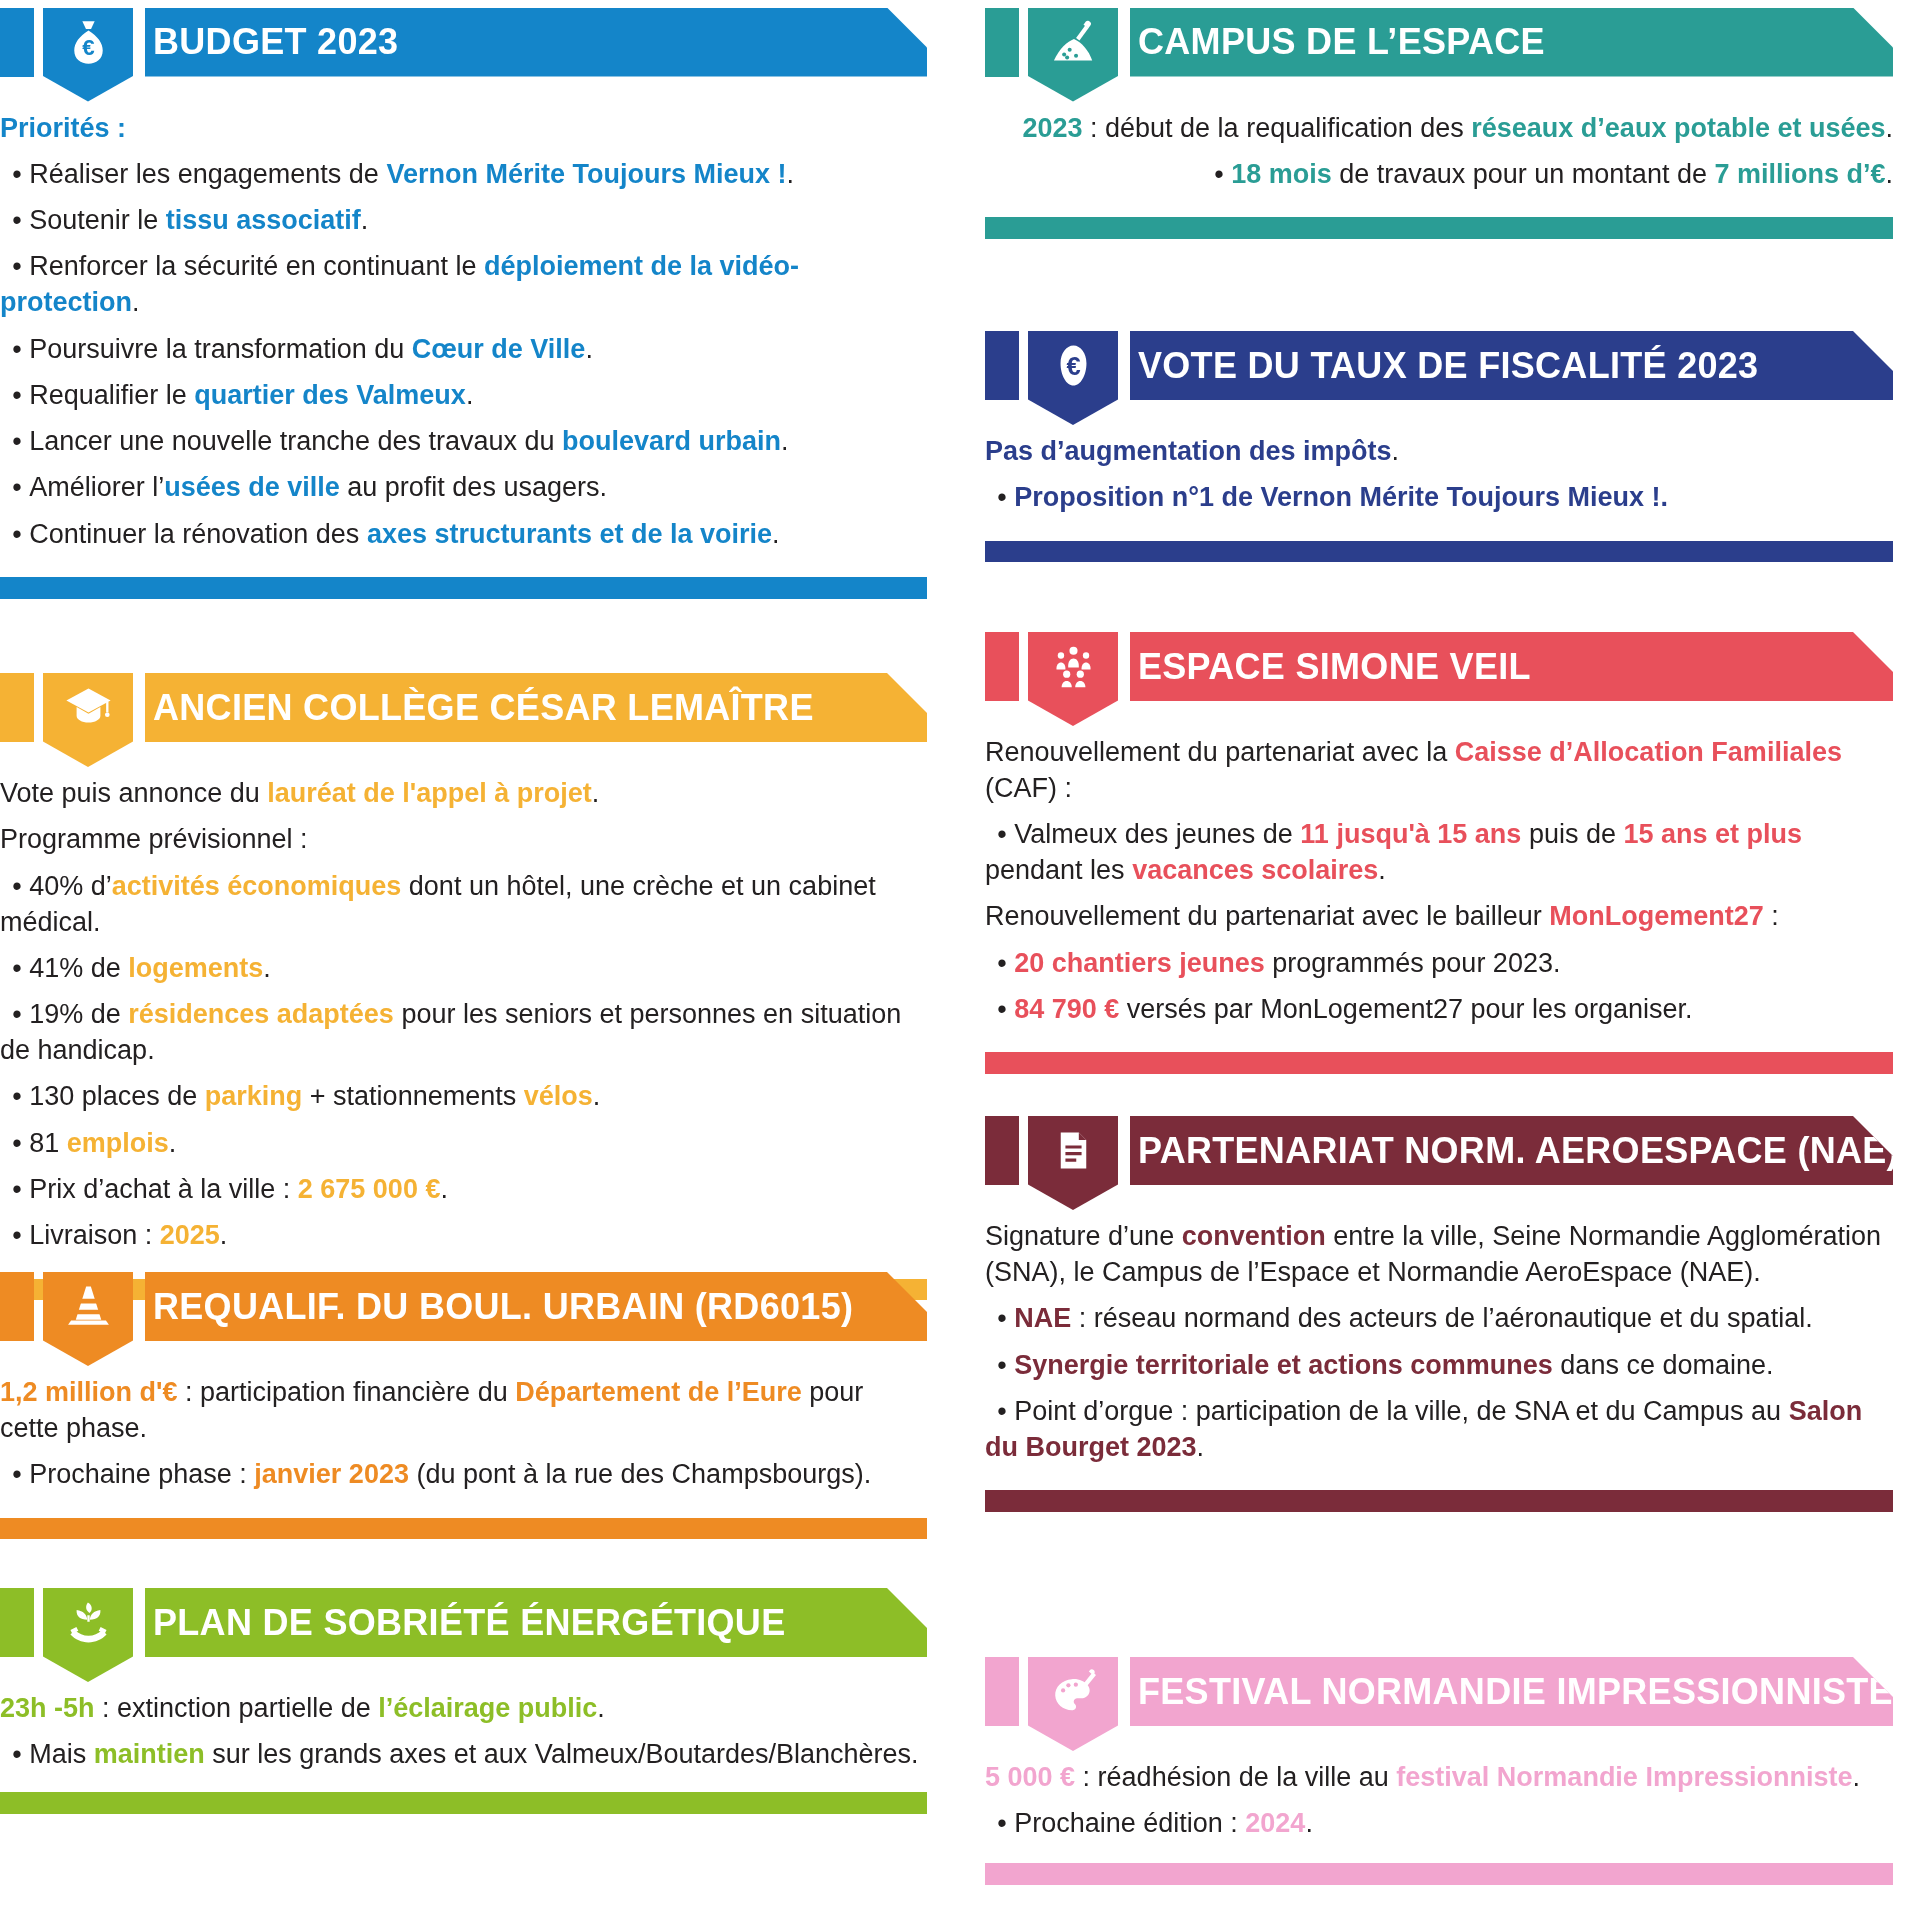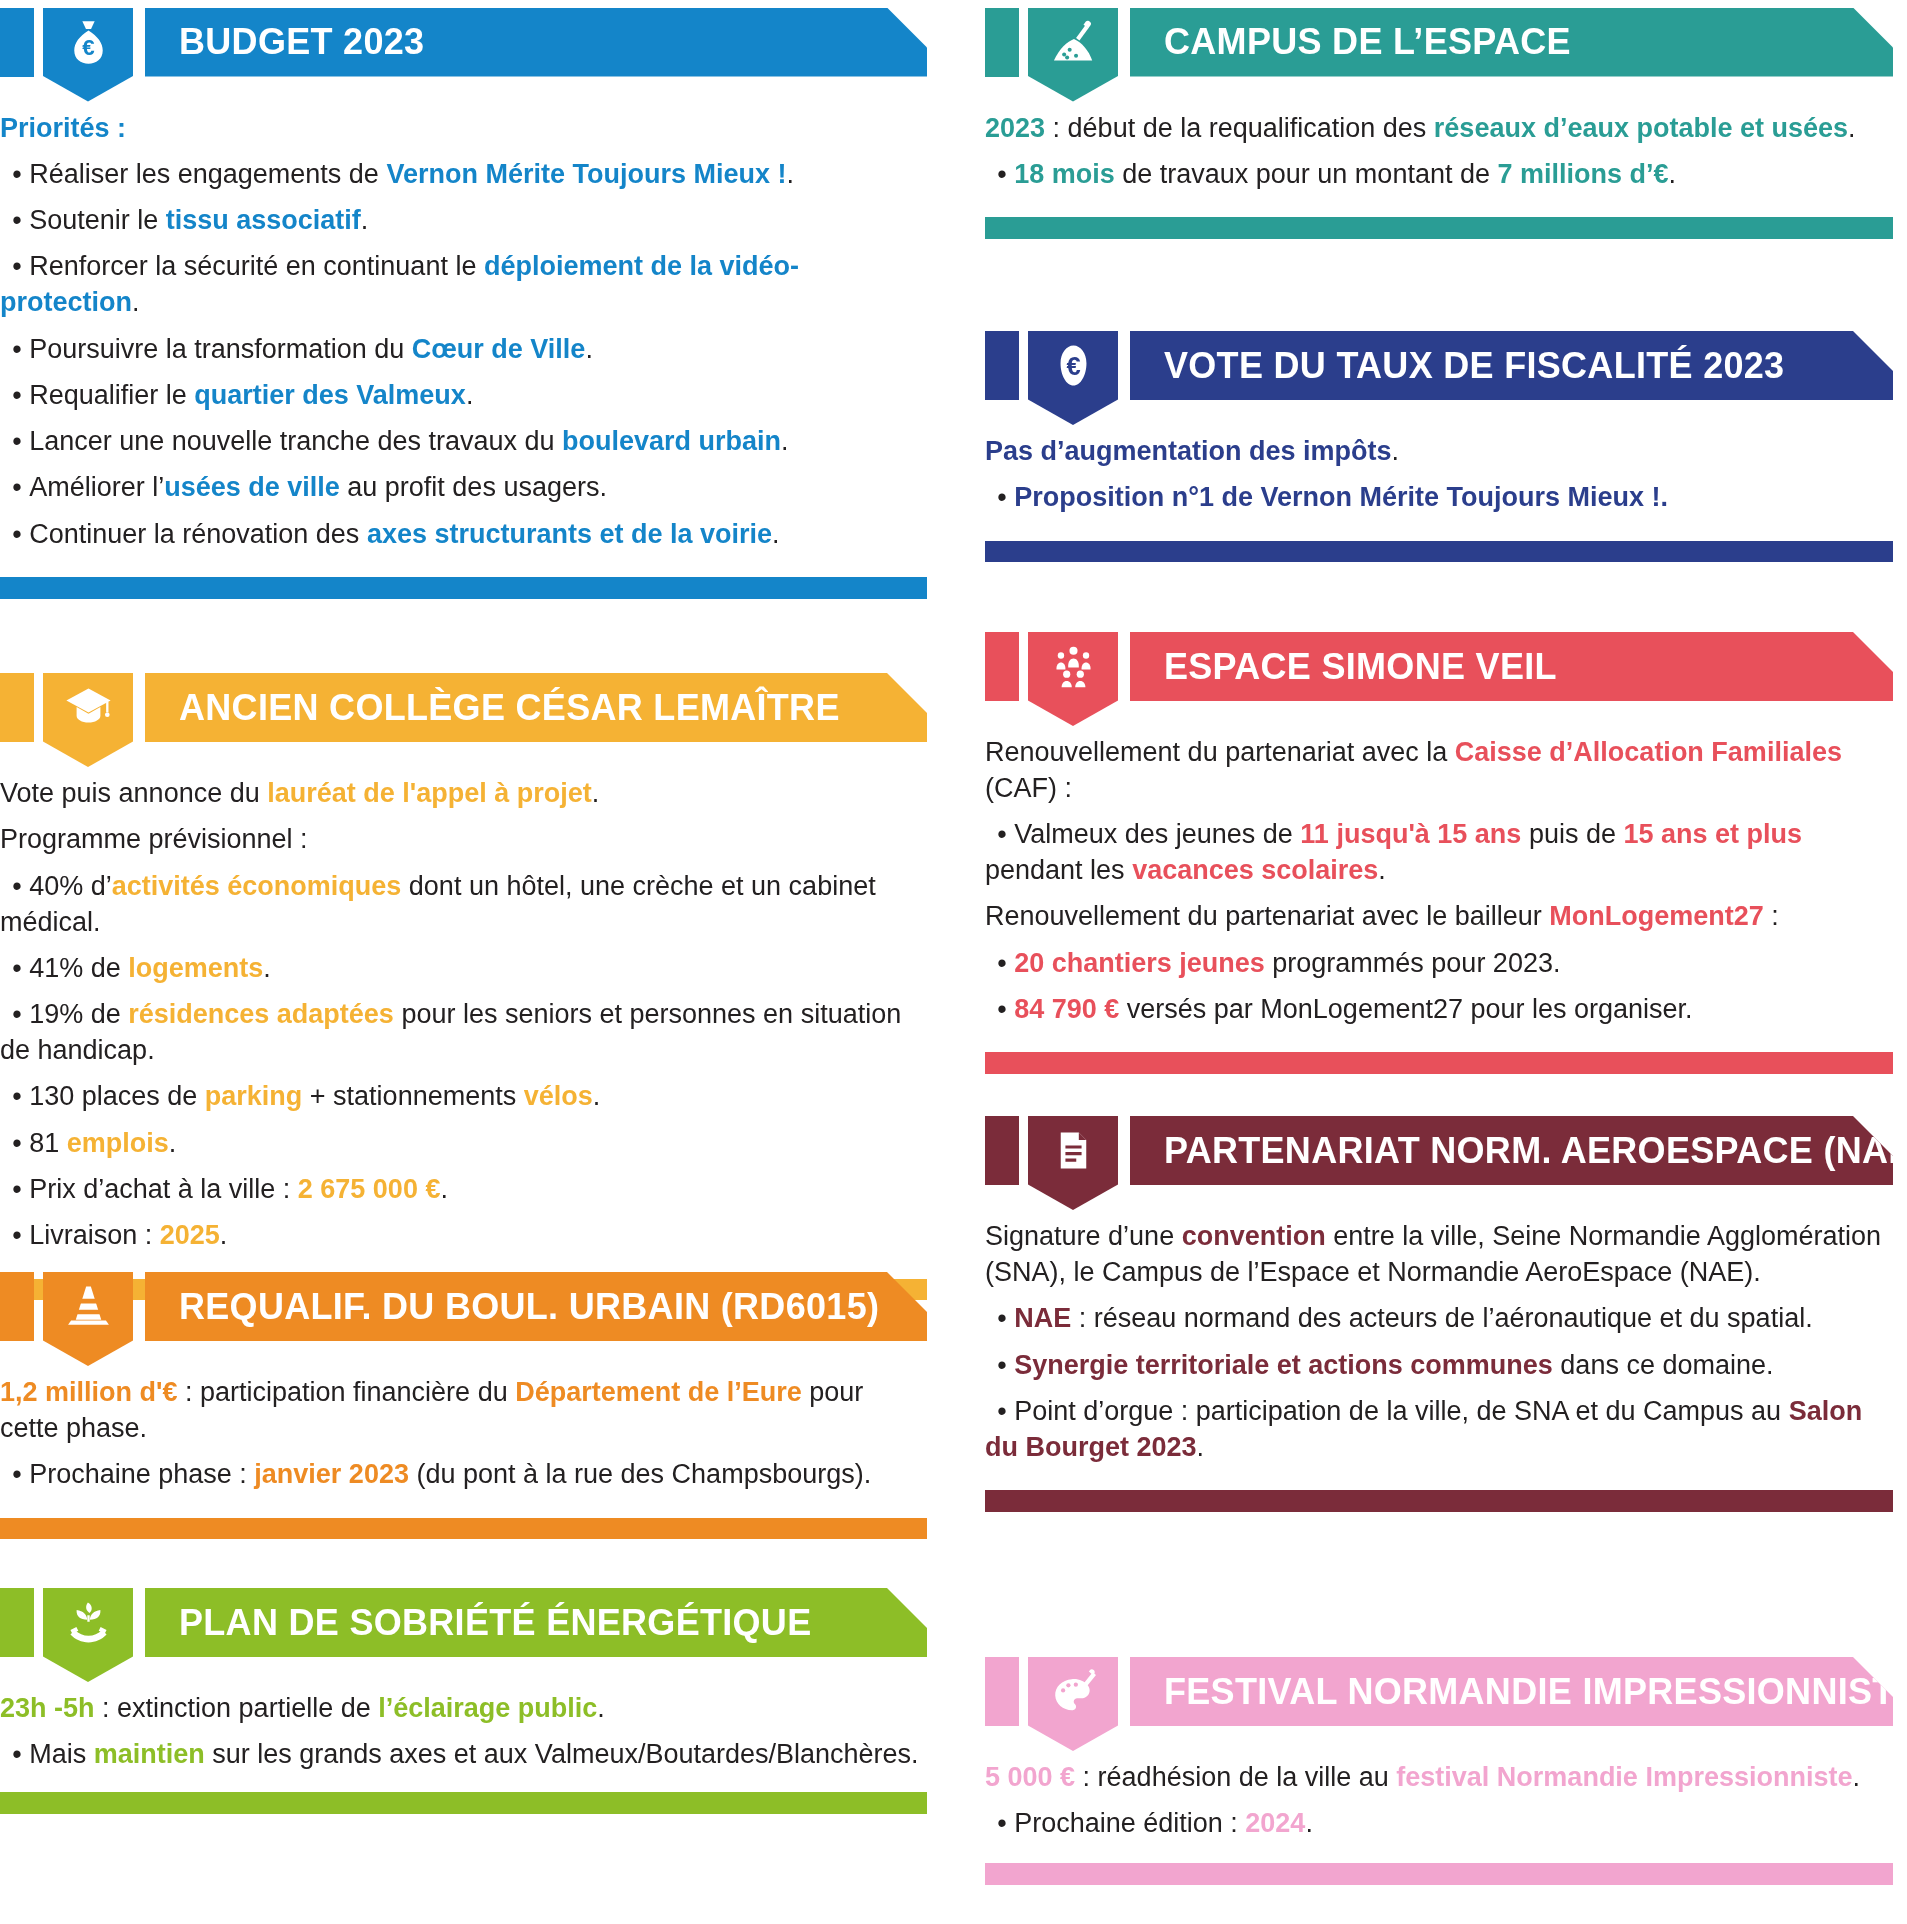--- a/index.html
+++ b/index.html
@@ -5,33 +5,33 @@
   html,body{margin:0;padding:0;background:#fff;}
   .page{position:relative;width:1908px;height:1925px;background:#ffffff;overflow:hidden;
         font-family:"Liberation Sans",sans-serif;}
   .column{position:absolute;top:0;height:1925px;}
   #col-left{left:0;width:927px;}
   #col-right{left:985px;width:908px;}
   .section{position:absolute;left:0;width:100%;}
   
   #col-left  .sec1{top:7.5px;}   #col-left  .sec2{top:673px;}
   #col-left  .sec3{top:1272px;}#col-left  .sec4{top:1588px;}
-  #col-right .sec1{top:7.5px;}   #col-right .sec2{top:331px;}
+  #col-right .sec1{top:7.5px;text-align:right;}   #col-right .sec2{top:331px;}
   #col-right .sec3{top:632px;} #col-right .sec4{top:1116px;}
   #col-right .sec5{top:1657px;}
   
   .banner-row{position:relative;height:69px;}
   .edge-block{position:absolute;left:0;top:0;width:34px;height:69px;background:var(--c);}
   .pentagon{position:absolute;left:43px;top:0;width:90px;height:94px;background:var(--c);
             clip-path:polygon(0 0,100% 0,100% 73%,50% 100%,0 73%);color:var(--c);}
   .pentagon svg{position:absolute;left:20px;top:9.4px;width:51px;height:51px;}
   .banner{position:absolute;left:145px;right:0;top:0;height:69px;background:var(--c);
           clip-path:polygon(0 0,calc(100% - 40px) 0,100% 40px,100% 100%,0 100%);
           display:flex;align-items:center;}
-  .banner h2{margin:0;padding-left:34px;font-size:36px;font-weight:bold;color:#ffffff;
+  .banner h2{margin:0;padding-left:8px;font-size:36px;font-weight:bold;color:#ffffff;
              letter-spacing:0.3px;white-space:nowrap;}
   
   .content{margin-top:34px;}
   .para{margin:0 0 10.4px 0;font-size:27px;line-height:1.33;color:#232021;}
   .para.bullet{text-indent:12.2px;}
   .para.bullet::before{content:"\2022\00a0 ";}
   .run-a{color:var(--c);font-weight:bold;}
   .run-ai{color:var(--c);font-weight:bold;}
   .sep{height:21.7px;background:var(--c);margin-top:24.5px;}
   #col-left .sec4 .sep{margin-top:19px;}

